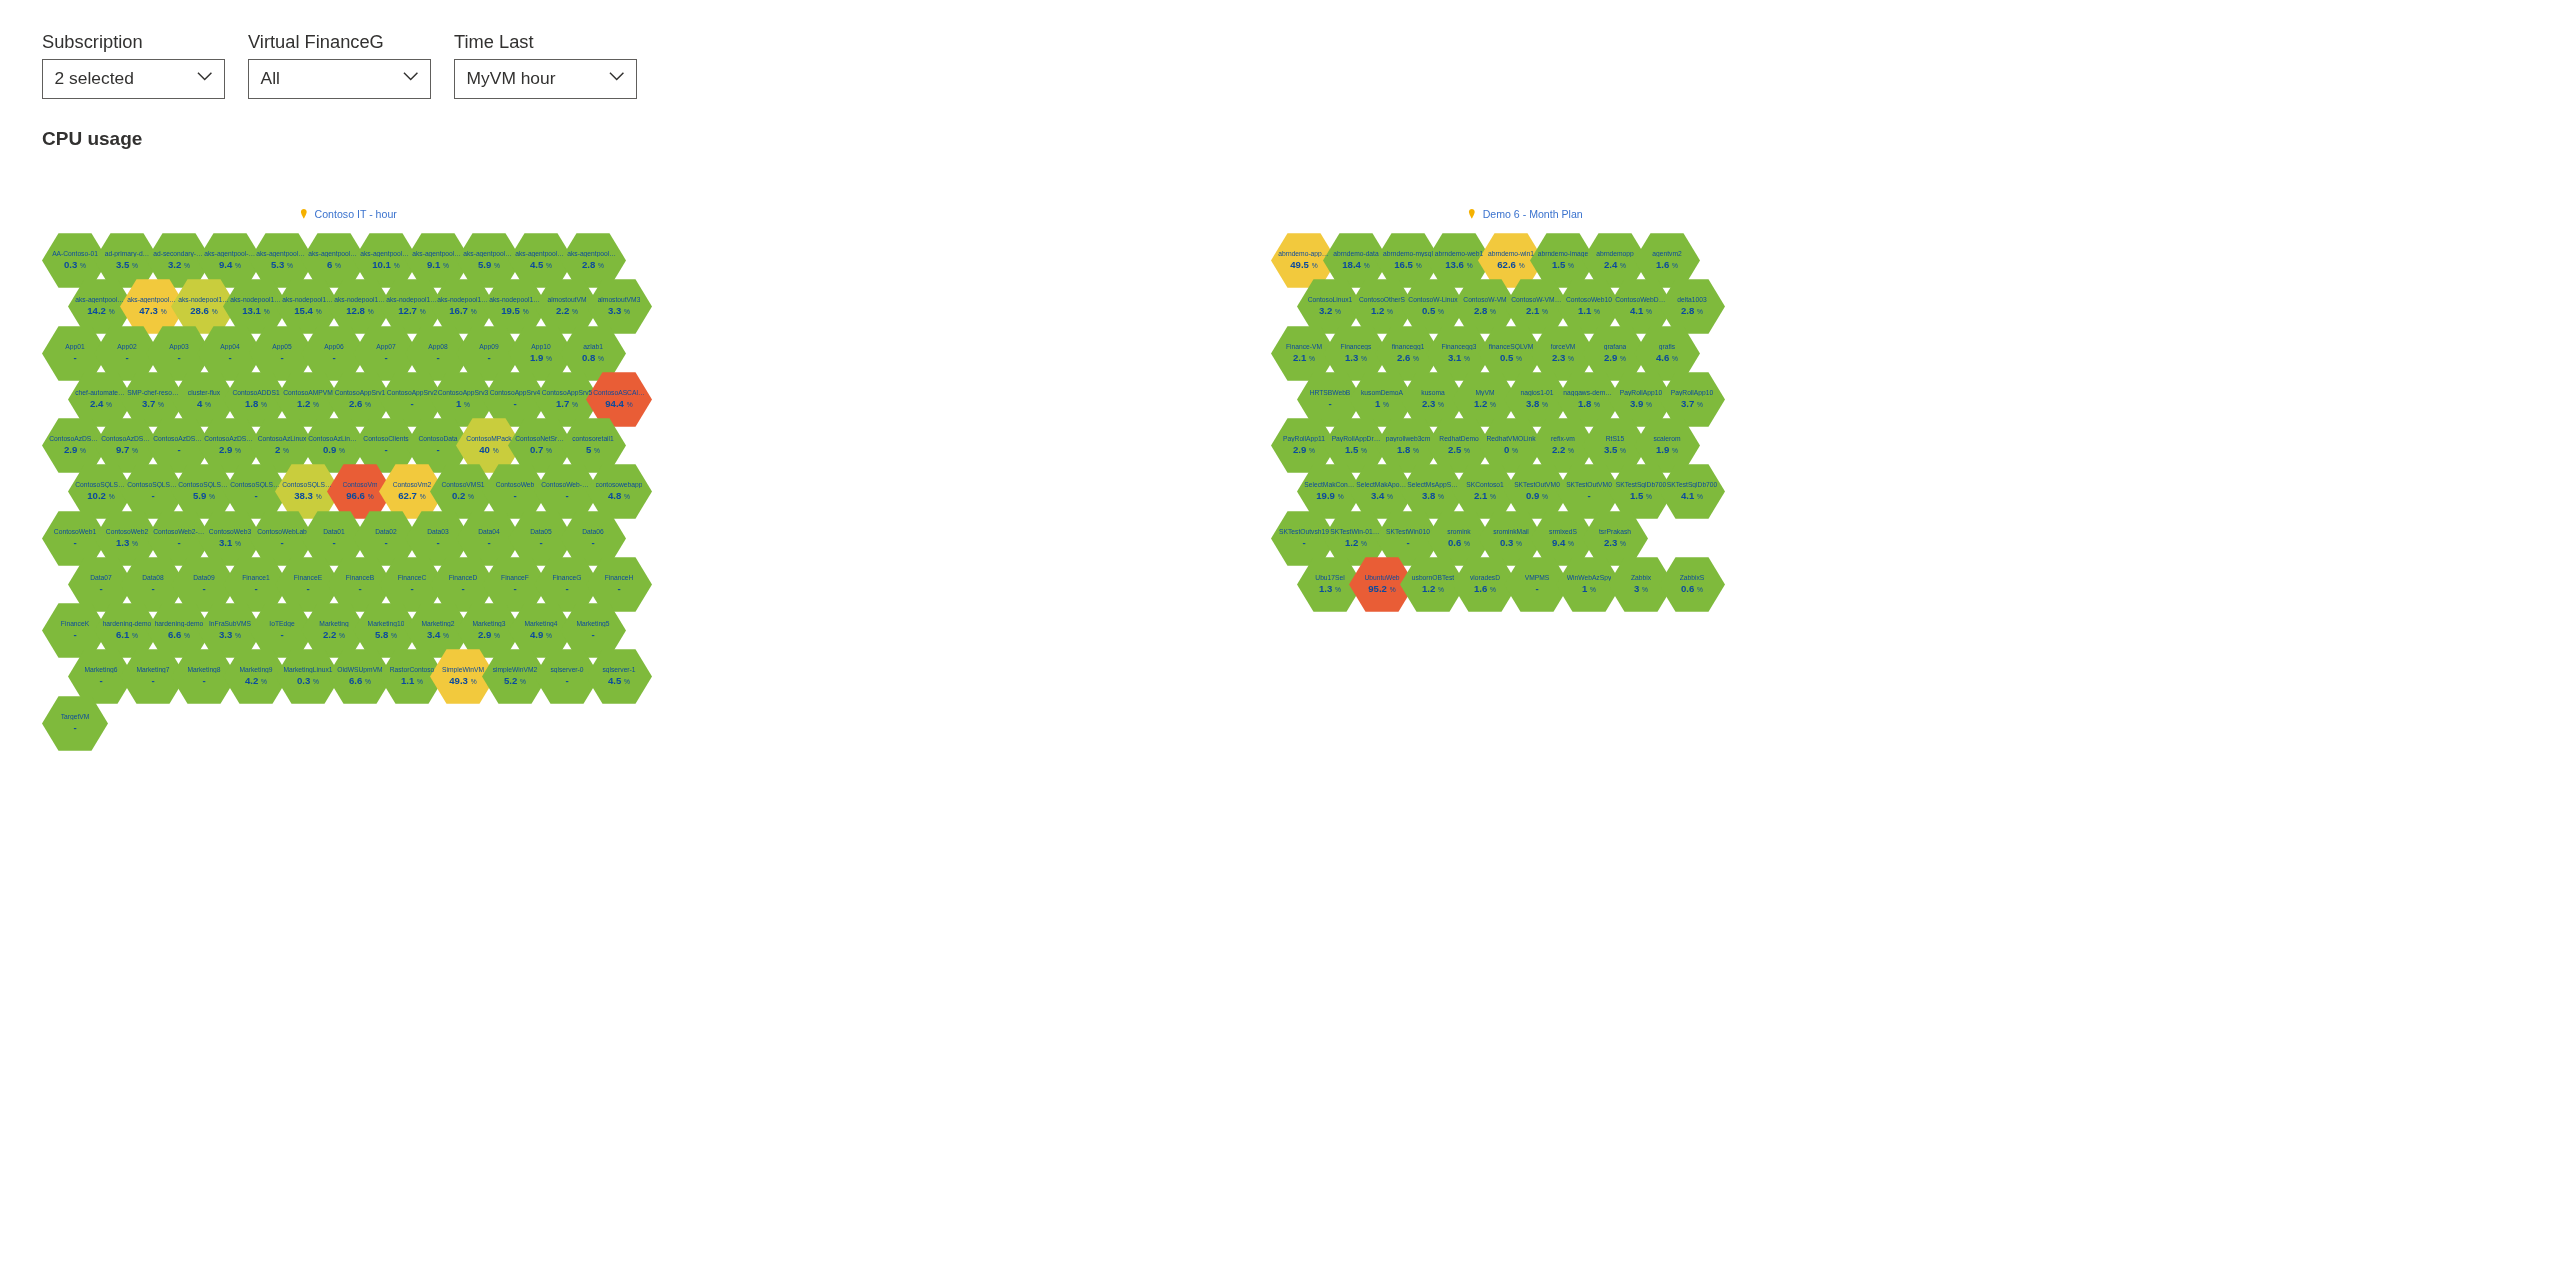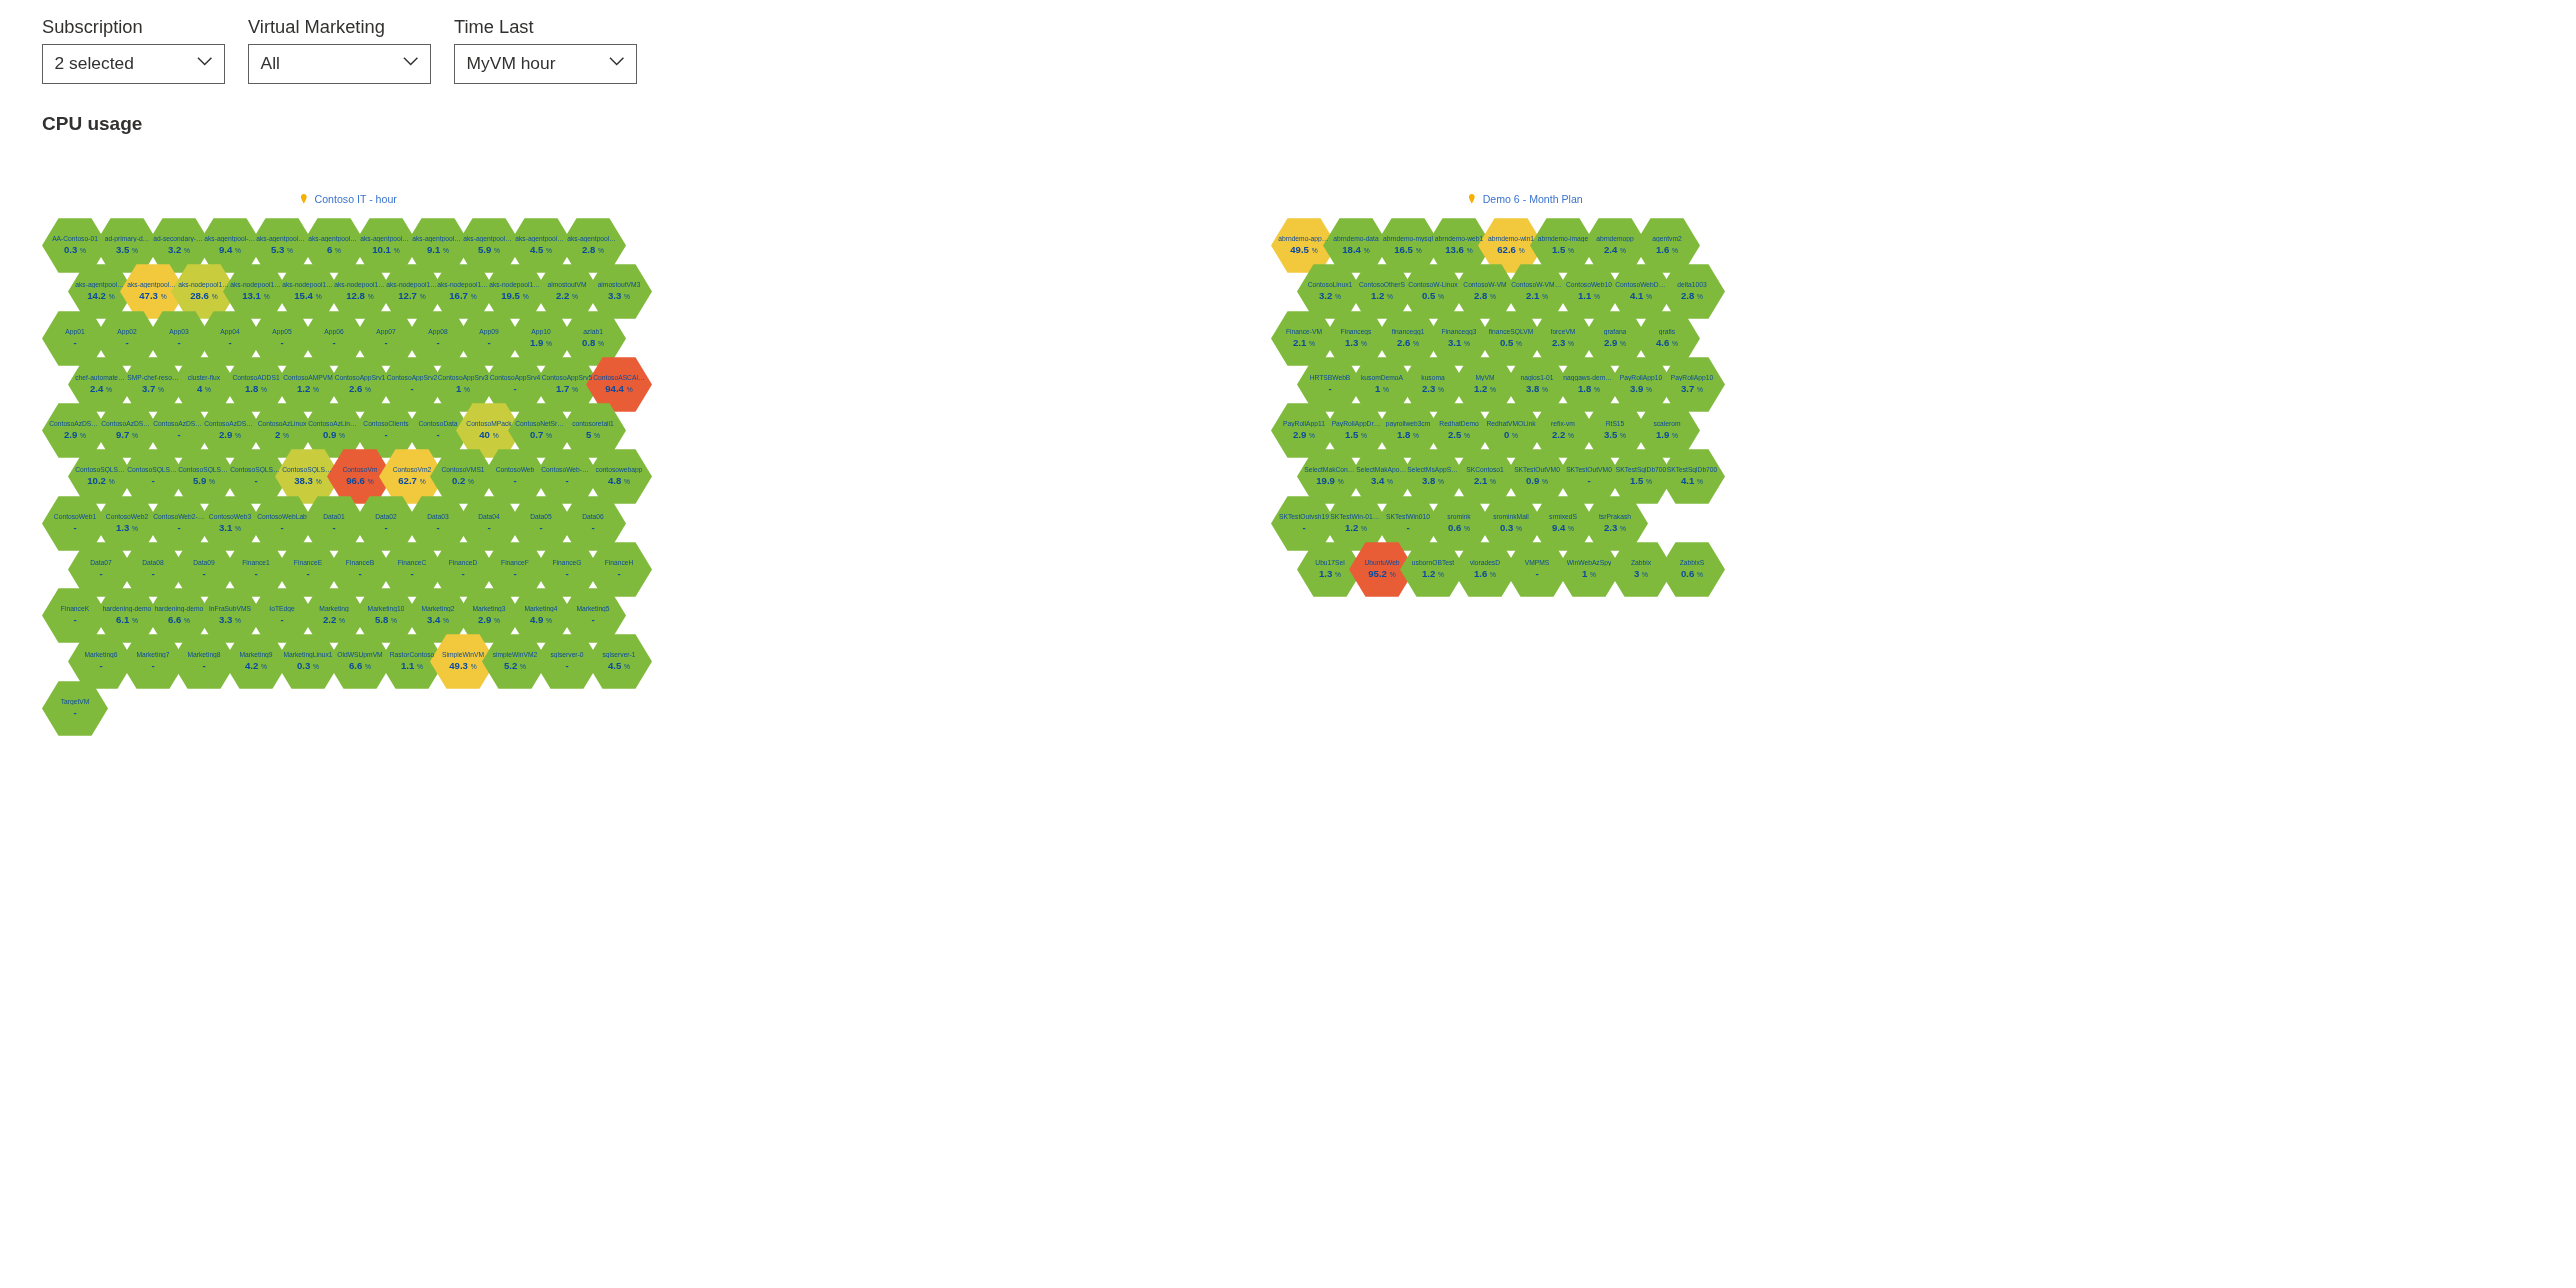--- a/index.html
+++ b/index.html
@@ -1,17 +1,17 @@
 <!DOCTYPE html>
 <html><head>
 <meta charset="utf-8">
 <style>
   * { box-sizing: border-box; }
   html, body { margin:0; padding:0; background:#fff; font-family:"Segoe UI",Arial,sans-serif; color:#323130; }
-  .page { width:2148px; padding:16px 42px; }
+  .page { width:2148px; padding:31px 42px; }
   .filters { display:flex; gap:23px; margin-bottom:29px; }
   .fcol { display:flex; flex-direction:column; }
   .flabel { font-size:18.3px; font-weight:400; color:#323130; margin-bottom:5.8px; }
   .fselect { border:1px solid #605e5c; background:#fff; padding:5.8px 11.6px; font-size:17.4px; color:#323130; display:flex; align-items:center; justify-content:space-between; cursor:pointer; height:40px; }
   .fselect svg { width:15.4px; height:15.4px; }
   .section-title { font-size:19px; font-weight:600; color:#323130; margin:20px 0 58px 0; }
   .clusters { display:flex; gap: 617px; }
   .cluster { display:flex; flex-direction:column; align-items:center; }
   .cluster-title { font-size:10.6px; color:#3b73ce; display:flex; align-items:center; gap:5.8px; margin-bottom:11.6px; }
   .pin { width:9.6px; height:9.6px; display:inline-block; }
@@ -31,21 +31,21 @@
       <div class="fcol">
         <div class="flabel">Subscription</div>
         <div class="fselect" style="width: 183px;">
           <span>2 selected</span>
           <span><svg viewBox="0 0 16 16">
               <path d="M1 4l7 7 7-7" fill="none" stroke="#323130" stroke-width="1.5"></path>
             </svg></span>
         </div>
       </div>
       <div class="fcol">
-        <div class="flabel">Virtual Marketing</div>
+        <div class="flabel">Virtual FinanceG</div>
         <div class="fselect" style="width: 183px;">
           <span>All</span>
           <span><svg viewBox="0 0 16 16">
               <path d="M1 4l7 7 7-7" fill="none" stroke="#323130" stroke-width="1.5"></path>
             </svg></span>
         </div>
       </div>
       <div class="fcol">
         <div class="flabel">Time Last</div>
         <div class="fselect" style="width: 183px;">

